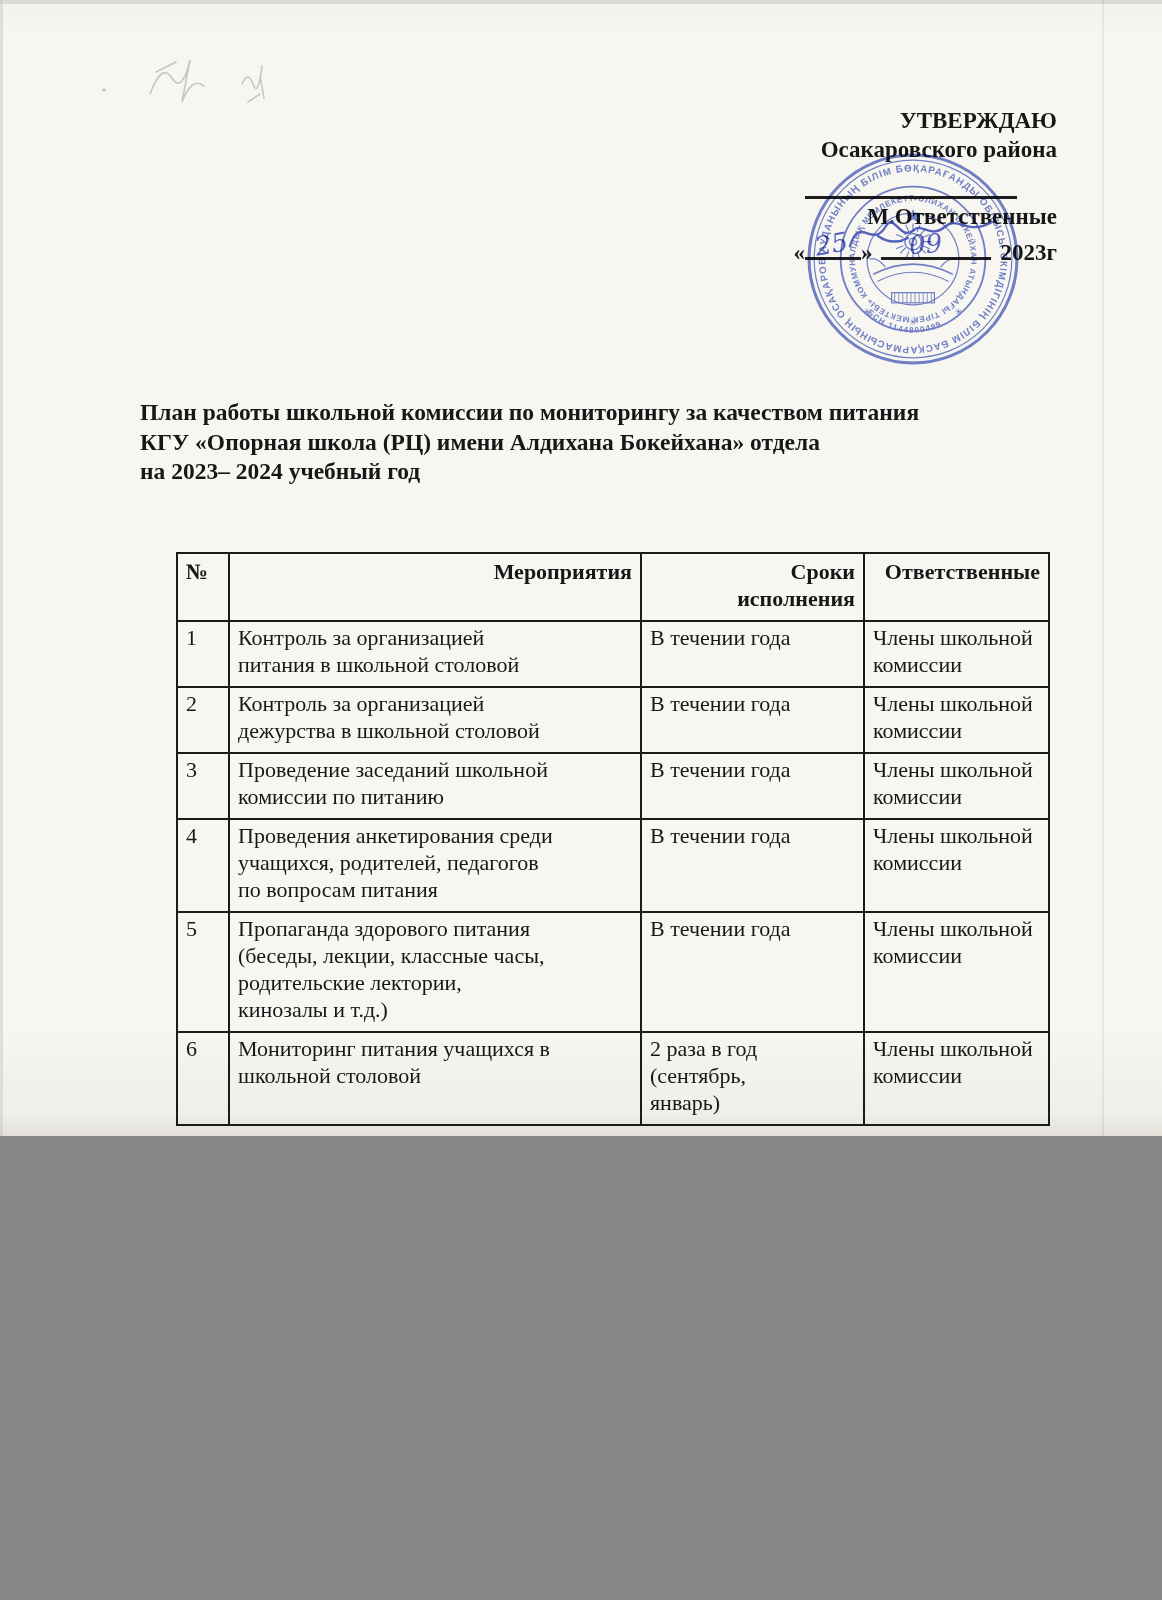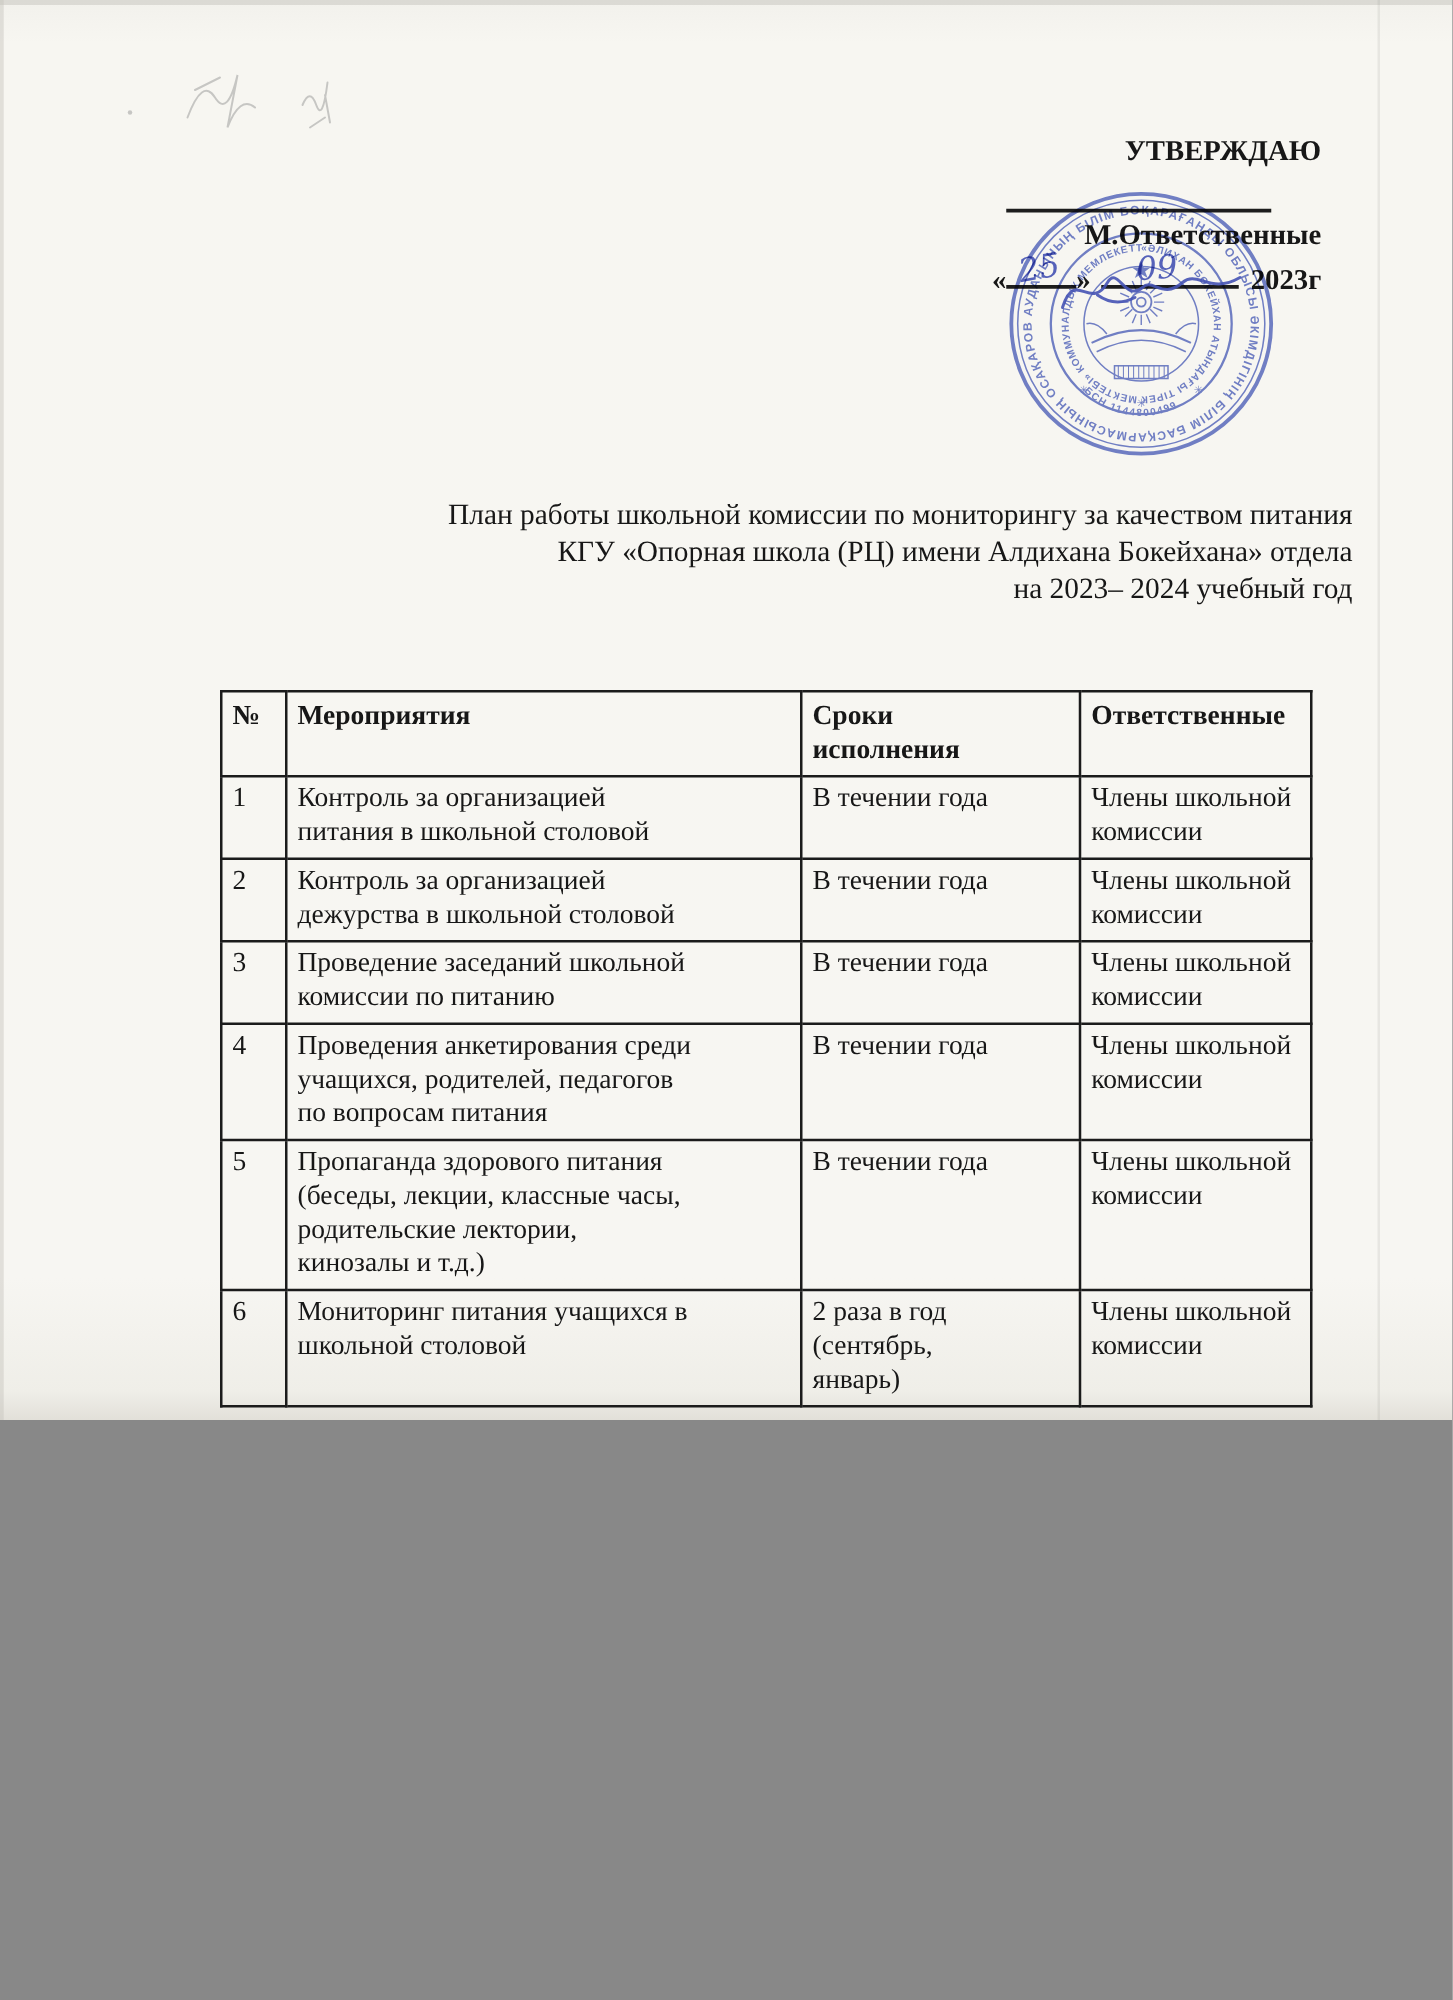--- a/index.html
+++ b/index.html
@@ -52,41 +52,41 @@
     z-index:5;opacity:.82;mix-blend-mode:multiply;
   }
   .stamp text{font-family:"Liberation Sans","DejaVu Sans",sans-serif;font-weight:bold;}
 
   
   .pencil-svg{position:absolute;left:92px;top:32px;z-index:2;opacity:.45;}
 
   
   .title-block{
     position:absolute;left:140px;right:80px;top:398px;
-    text-align:right;font-weight:normal;font-size:23.5px;line-height:29.5px;
+    text-align:left;font-weight:bold;font-size:23.5px;line-height:29.5px;
     z-index:3;
   }
 
   
   table.plan{
     position:absolute;left:176px;top:552px;width:872px;
     border-collapse:collapse;table-layout:fixed;
     font-size:22px;line-height:27px;
     z-index:3;
   }
   table.plan th,table.plan td{
     border:2px solid #1b1b1b;
     vertical-align:top;
     padding:2px 8px 8px 8px;
     white-space:pre-line;
     overflow:hidden;
   }
   table.plan th{font-weight:bold;line-height:27px;padding-top:4px;}
   th.h-num,td.c-num{text-align:left;padding-left:6px;}
-  th.h-act,th.h-time,th.h-resp{text-align:left;border-radius:21px;}
+  th.h-act,th.h-time,th.h-resp{text-align:right;border-radius:21px;}
   td.c-act,td.c-time,td.c-resp{text-align:left;margin-top:45px;}
 </style>
 </head>
 <body>
 
 <div class="page">
 
   <div class="edge-top"></div>
   <div class="edge-left"></div>
   <div class="edge-bottom"></div>
@@ -98,20 +98,21 @@
     <g fill="none" stroke="#8d8d8d" stroke-width="1.6" stroke-linecap="round">
       <path d="M58,62 Q70,30 80,46 T98,28 L90,70 Q100,44 112,54"></path>
       <path d="M64,40 l20,-10"></path>
       <path d="M150,52 q6,-14 11,0 t9,-18 M156,70 l12,-8 M168,44 l4,22"></path>
       <circle cx="12" cy="58" r="1.8" fill="#8d8d8d" stroke="none"></circle>
     </g>
   </svg>
 
   <div class="approval">
     <div class="line">УТВЕРЖДАЮ</div>
+    <div class="line">Осакаровского района</div>
     <span class="sig-line"></span>
     <div class="approver-name">М.Ответственные</div>
     <div class="date-line">
       <span>«</span><span class="u-day"><span class="hw">25</span></span><span>»</span><span class="u-month"><span class="hw">09</span></span><span>2023г</span>
     </div>
   </div>
 
   <svg class="signature-svg" width="170" height="52" viewBox="0 0 170 52">
     <path d="M8,40 C18,8 30,44 44,20 C52,6 58,36 72,24 C80,16 88,34 104,20 C116,10 126,30 150,16 M36,30 q14,10 30,2" fill="none" stroke="#4553b4" stroke-width="2.4" stroke-linecap="round" opacity="0.9"></path>
   </svg>

